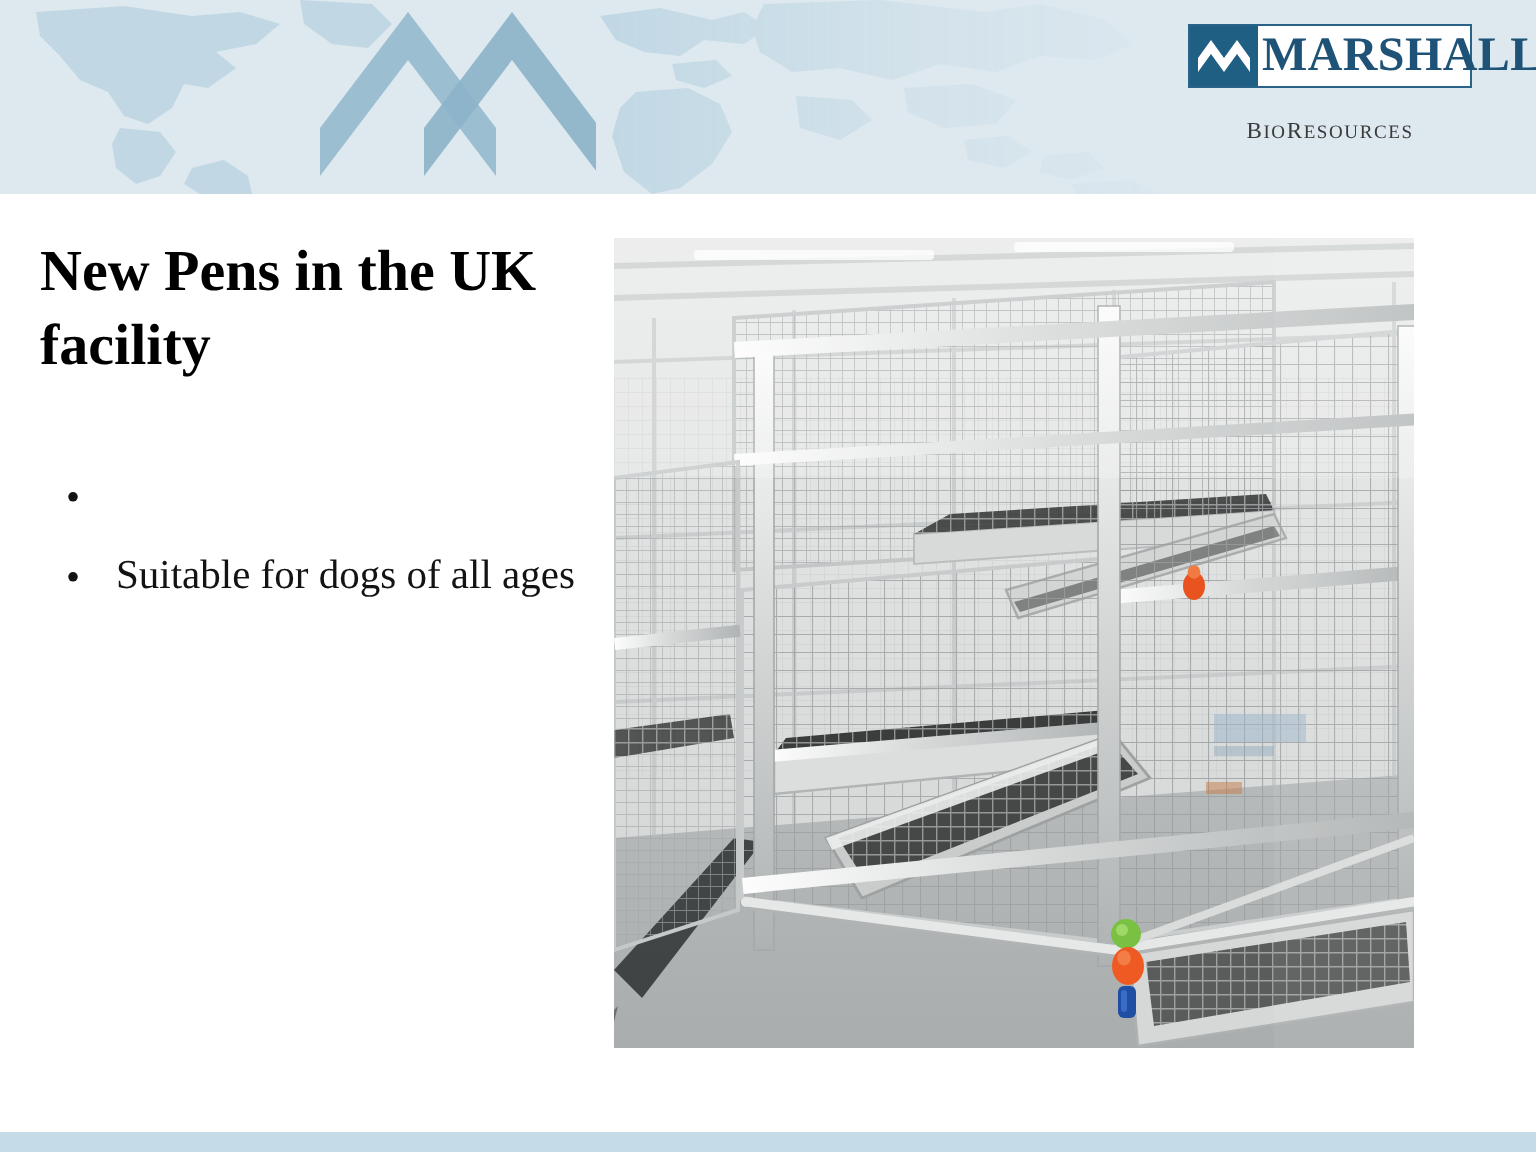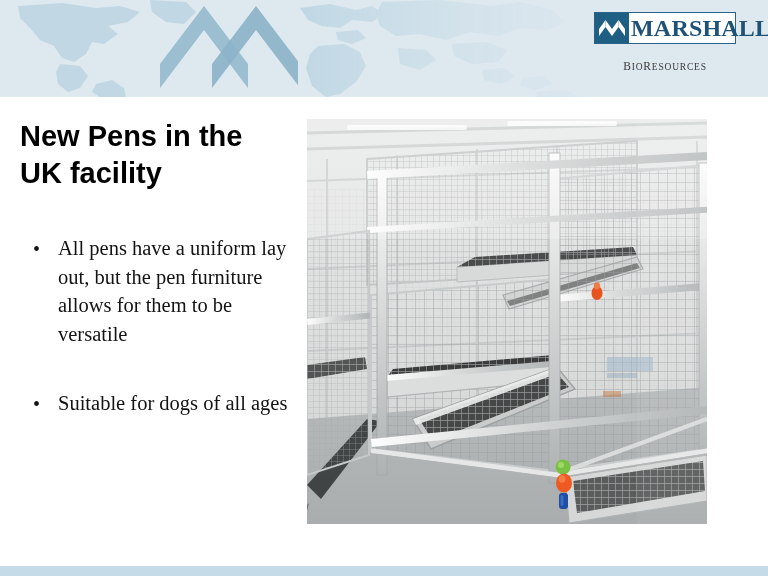--- a/index.html
+++ b/index.html
@@ -90,21 +90,21 @@
     white-space: nowrap;
   }
   .logo-sub .cap { font-size: 11.5px; }
 
   
   .title {
     position: absolute;
     left: 20px;
     top: 118px;
     width: 270px;
-    font-family: Liberation Sans, sans-serif;
+    font-family: Liberation Serif, serif;
     font-weight: bold;
     font-size: 29px;
     line-height: 1.28;
     color: #000000;
     letter-spacing: 0px;
   }
 
   .bullets {
     position: absolute;
     left: 26px;
@@ -227,21 +227,20 @@
       </div>
       <div class="logo-sub"><span class="cap">B</span><span>IO</span><span class="cap">R</span><span>ESOURCES</span></div>
     </div>
   </div>
 
   <div class="title">New Pens in the UK facility</div>
 
   <div class="bullets">
     <div class="bullet">
       <span class="dot">•</span>
-      <span>All pens have a uniform lay out, but the pen furniture allows for them to be versatile</span>
     </div>
     <div class="bullet">
       <span class="dot">•</span>
       <span>Suitable for dogs of all ages</span>
     </div>
   </div>
 
   <div class="photo">
     <svg width="400" height="405" viewBox="0 0 400 405" aria-hidden="true">
       <defs>

